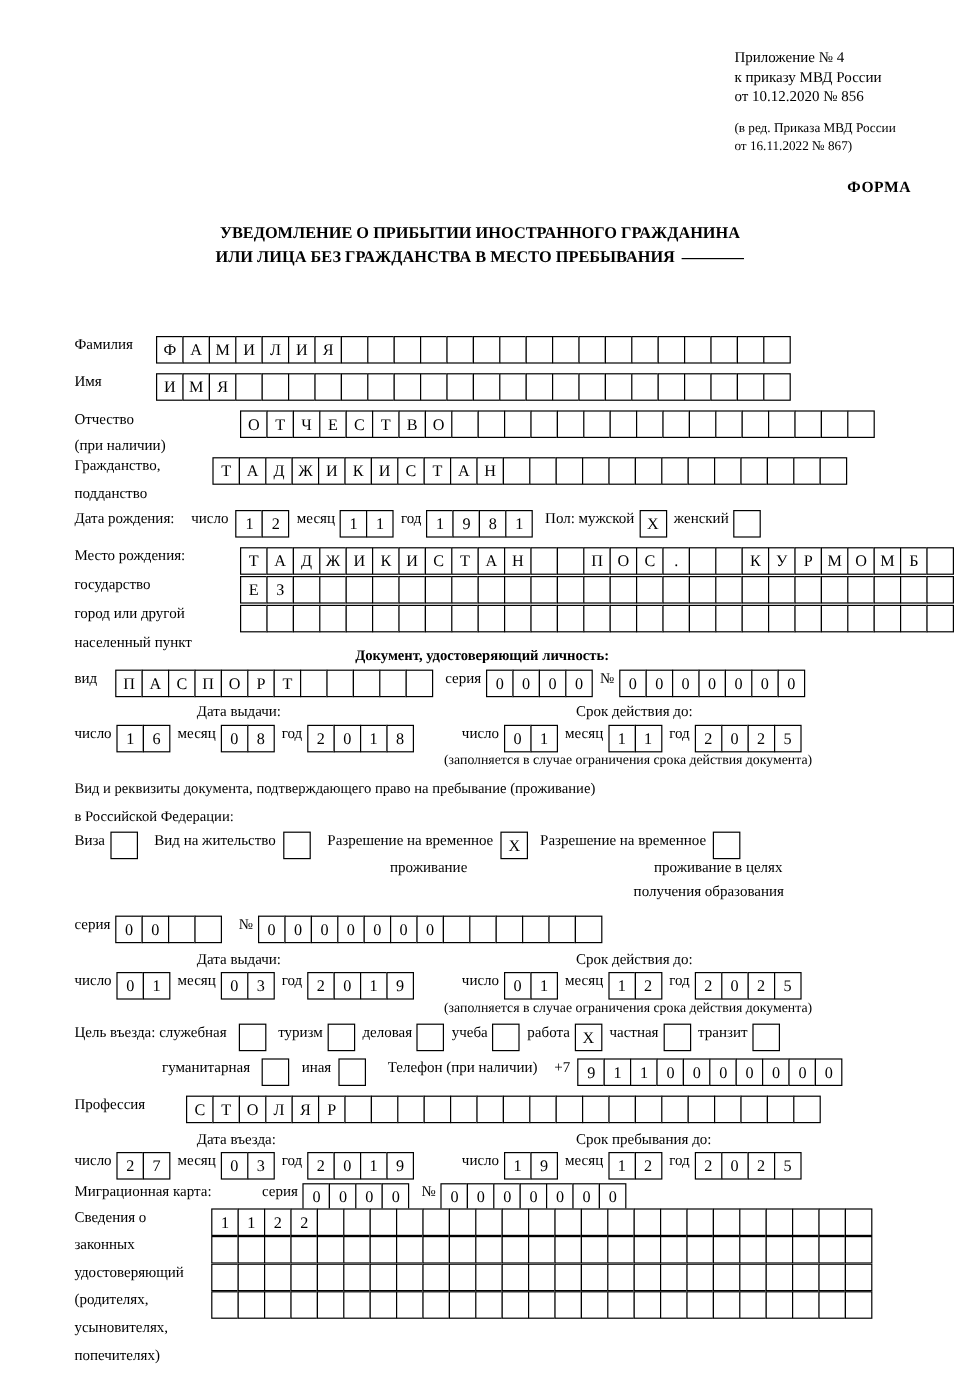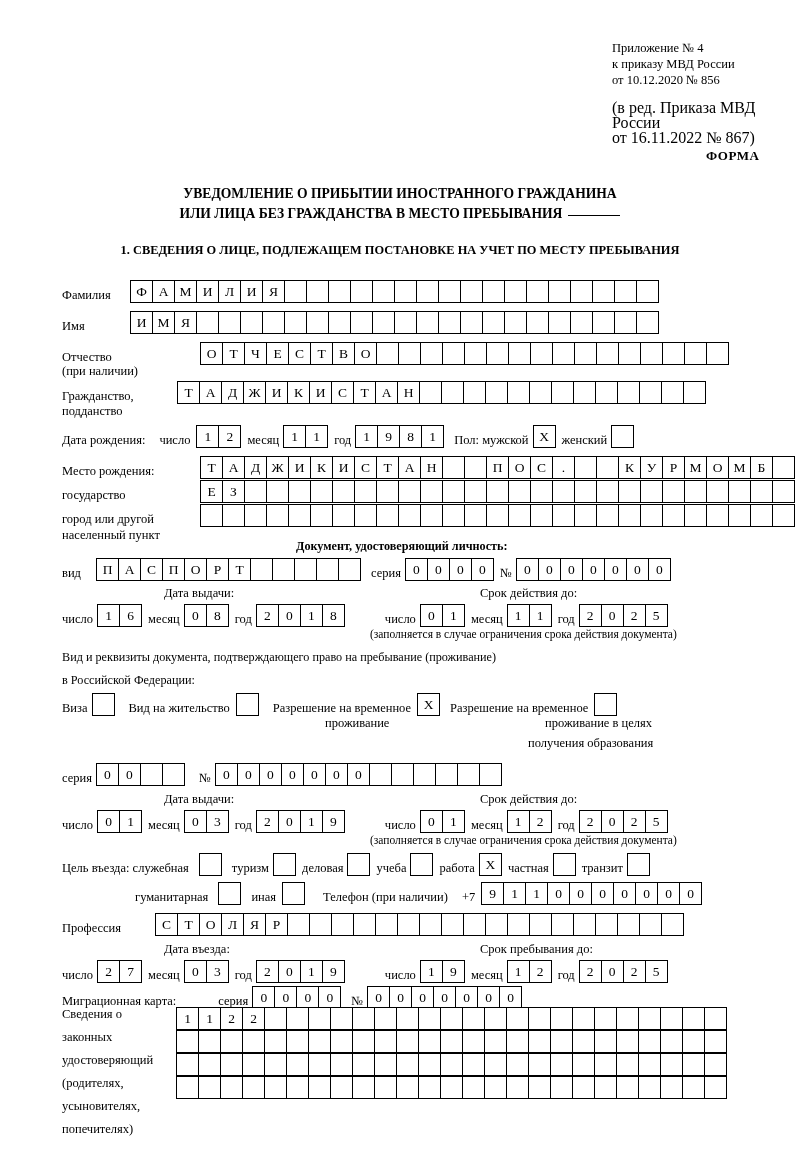--- a/index.html
+++ b/index.html
@@ -16,21 +16,21 @@
     padding:0;
     border-radius:15px;
   }
   
   .hdr{
     position:absolute;
     left:612px;top:40px;
     font-size:12.5px;
     line-height:16px;
   }
-  .hdr .sub{margin-top:12px;font-size:16px;line-height:15px;}
+  .hdr .sub{margin-top:12px;font-size:11px;line-height:15px;}
   .forma{
     position:absolute;
     left:706px;top:148px;
     font-weight:bold;
     font-size:13px;
     letter-spacing:.5px;
   }
   .title{
     position:absolute;
     left:0;top:184px;width:800px;
@@ -57,21 +57,21 @@
     margin-left:-1px;
     box-sizing:border-box;
     text-align:center;
     font-size:13.5px;
     line-height:21px;
     font-family:"Liberation Serif", serif;
     background:#fff;
   }
   .bx.first{margin-left:0;}
   .ctr{text-align:center;}
-  .flexrow{display:flex;align-items:flex-end;}
+  .flexrow{display:flex;align-items:flex-start;}
   .flexrow > *{flex:none;}
   .gap4{margin-left:4px;}
   .gap6{margin-left:6px;}
   .gap10{margin-left:10px;}
   .gap14{margin-left:14px;}
   .gap18{margin-left:18px;}
   .note{font-size:11.5px;}
   .bold{font-weight:bold;}
   .cap{font-size:12.2px;}
 </style>
@@ -88,21 +88,20 @@
     <div class="sub" style="margin-top:0">от 16.11.2022 № 867)</div>
   </div>
 
   <div class="forma">ФОРМА</div>
 
   <div class="title">
     <div>УВЕДОМЛЕНИЕ О ПРИБЫТИИ ИНОСТРАННОГО ГРАЖДАНИНА</div>
     <div><span>ИЛИ ЛИЦА БЕЗ ГРАЖДАНСТВА В МЕСТО ПРЕБЫВАНИЯ</span><span class="ln"></span></div>
   </div>
 
-  <div class="section1">1. СВЕДЕНИЯ О ЛИЦЕ, ПОДЛЕЖАЩЕМ ПОСТАНОВКЕ НА УЧЕТ ПО МЕСТУ ПРЕБЫВАНИЯ</div>
 
   <div class="row flexrow" style="left:62px;top:280px;">
     <div class="lbl" style="width:68px">Фамилия</div>
     <div class="boxes">
         <span class="bx first">Ф</span>
         <span class="bx">А</span>
         <span class="bx">М</span>
         <span class="bx">И</span>
         <span class="bx">Л</span>
         <span class="bx">И</span>

